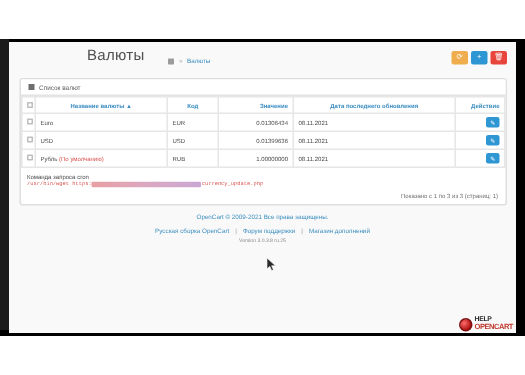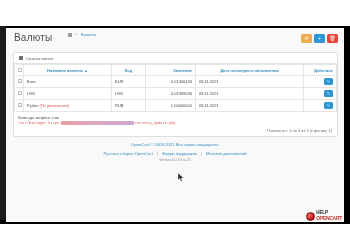--- a/index.html
+++ b/index.html
@@ -24,21 +24,21 @@
     position:absolute; left:6px; top:2px; width:338px; height:194px;
     background:#f9f9f9; overflow:hidden;
   }
   .darkrail-l { position:absolute; left:0; top:0; width:6px; height:194px; background:#1b1b1b; }
 
   
   .page-head {
     position:relative; height:22px; padding:4px 6px 0 8px;
     display:flex; align-items:flex-start; justify-content:space-between;
   }
-  .title-wrap { display:flex; align-items:flex-start; gap:16px; }
+  .title-wrap { display:flex; align-items:flex-end; gap:16px;margin-left:44px; }
   .page-title {
     font-size:10px; color:#4f4f4f; font-weight:400; letter-spacing:0.2px;
   }
   .bc { display:flex; align-items:center; gap:3px; font-size:4.2px; color:#4a90c4; }
   .bc-home { width:4px; height:4px; background:#9b9b9b; border-radius:0.5px; display:inline-block; }
   .bc-sep { color:#a8a8a8; }
   .bc-link { color:#3a8dc0; }
 
   .head-btns { display:flex; gap:2px; margin-top:2px; }
   .hbtn {

